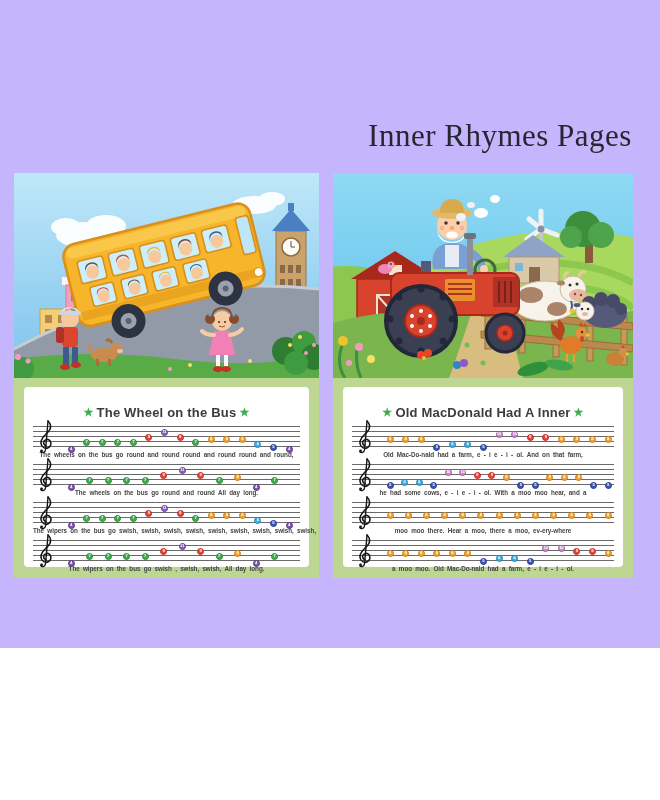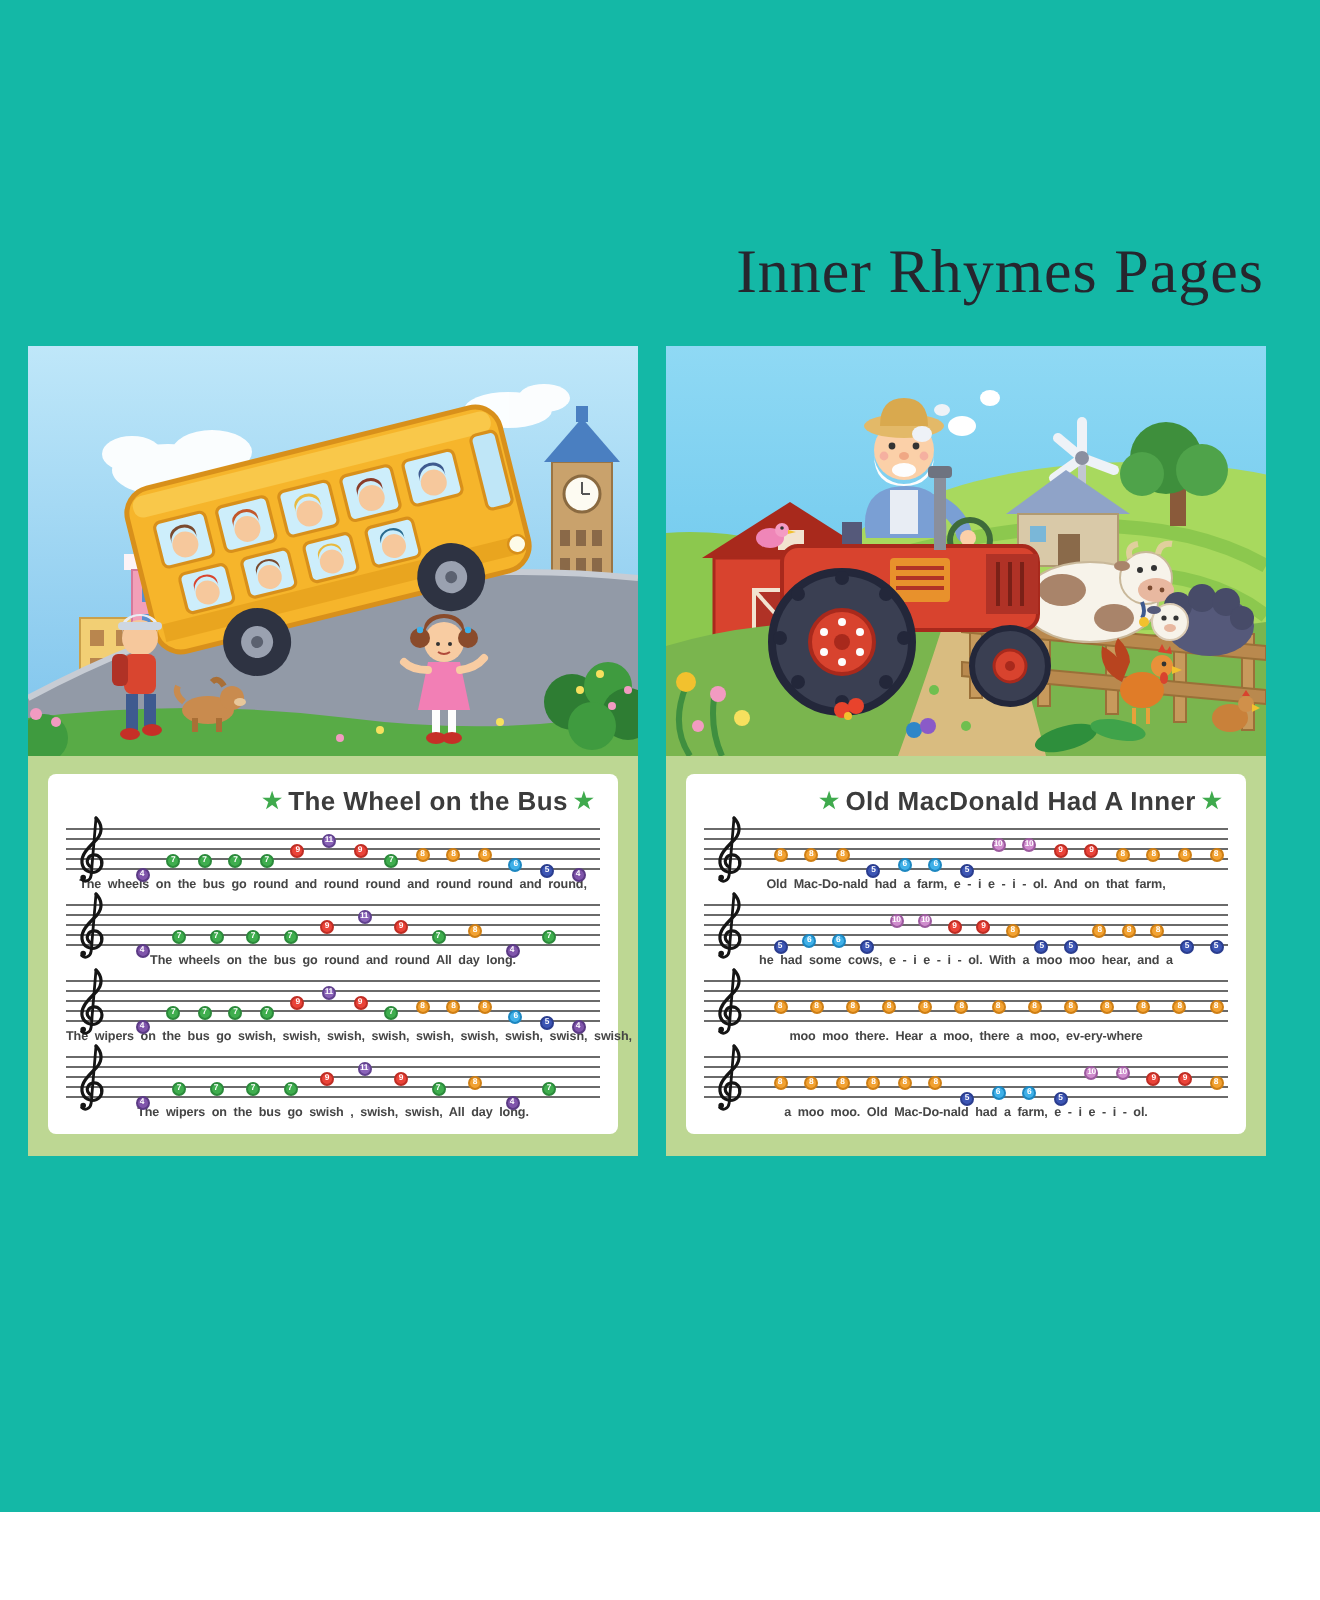--- a/index.html
+++ b/index.html
@@ -1,30 +1,30 @@
 <!DOCTYPE html>
 <html><head>
 <meta charset="utf-8">
 <style>
   html,body{margin:0;padding:0;background:#ffffff;}
-  #canvas{position:relative;width:660px;height:756px;background:#14b8a6;overflow:hidden;
+  #canvas{position:relative;width:660px;height:648px;background:#c4b5fd;overflow:hidden;
           font-family:"Liberation Sans",sans-serif;}
   
   .main-heading{position:absolute;left:340px;top:118px;width:320px;text-align:center;
     font-family:"Liberation Serif",serif;font-size:31px;color:#26262e;letter-spacing:.5px;}
   
   .book-page{position:absolute;top:173px;height:405px;background:#bdd793;}
   #page-left{left:14px;width:305px;}
   #page-right{left:333px;width:300px;}
   .illustration{position:absolute;top:0;left:0;right:0;height:205px;overflow:hidden;background:#9ed3ef;}
   .illustration svg{display:block;}
   .music-frame{position:absolute;left:0;right:0;top:205px;bottom:0;padding:9px 10px 11px;box-sizing:border-box;}
   .music-panel{background:#ffffff;border-radius:4px;height:100%;box-sizing:border-box;padding:5px 9px 3px;}
-  .song-title{text-align:right;font-size:13px;font-weight:bold;color:#3c3c3c;height:17px;line-height:17px;
-    letter-spacing:.2px;white-space:nowrap;}
+  .song-title{text-align:center;font-size:13px;font-weight:bold;color:#3c3c3c;height:17px;line-height:17px;
+    letter-spacing:.2px;white-space:nowrap;margin-top:12px;}
   .song-title .star{color:#3faa4d;font-size:11px;position:relative;top:-1px;padding:0 3px;}
   
   .stave-block{position:relative;height:38px;}
   .staff{position:relative;height:30px;}
   .staff-line{position:absolute;left:0;right:0;height:1px;background:#6a6a6a;}
   .clef{position:absolute;left:2px;top:-2px;width:20px;height:36px;}
   .note{position:absolute;width:7px;height:7px;border-radius:50%;box-sizing:border-box;
     display:flex;align-items:center;justify-content:center;
     font-size:4.2px;font-weight:bold;color:#ffffff;line-height:1;letter-spacing:-.2px;}
   .lyric{height:8px;line-height:8px;text-align:center;font-size:6.3px;font-weight:bold;color:#454545;

